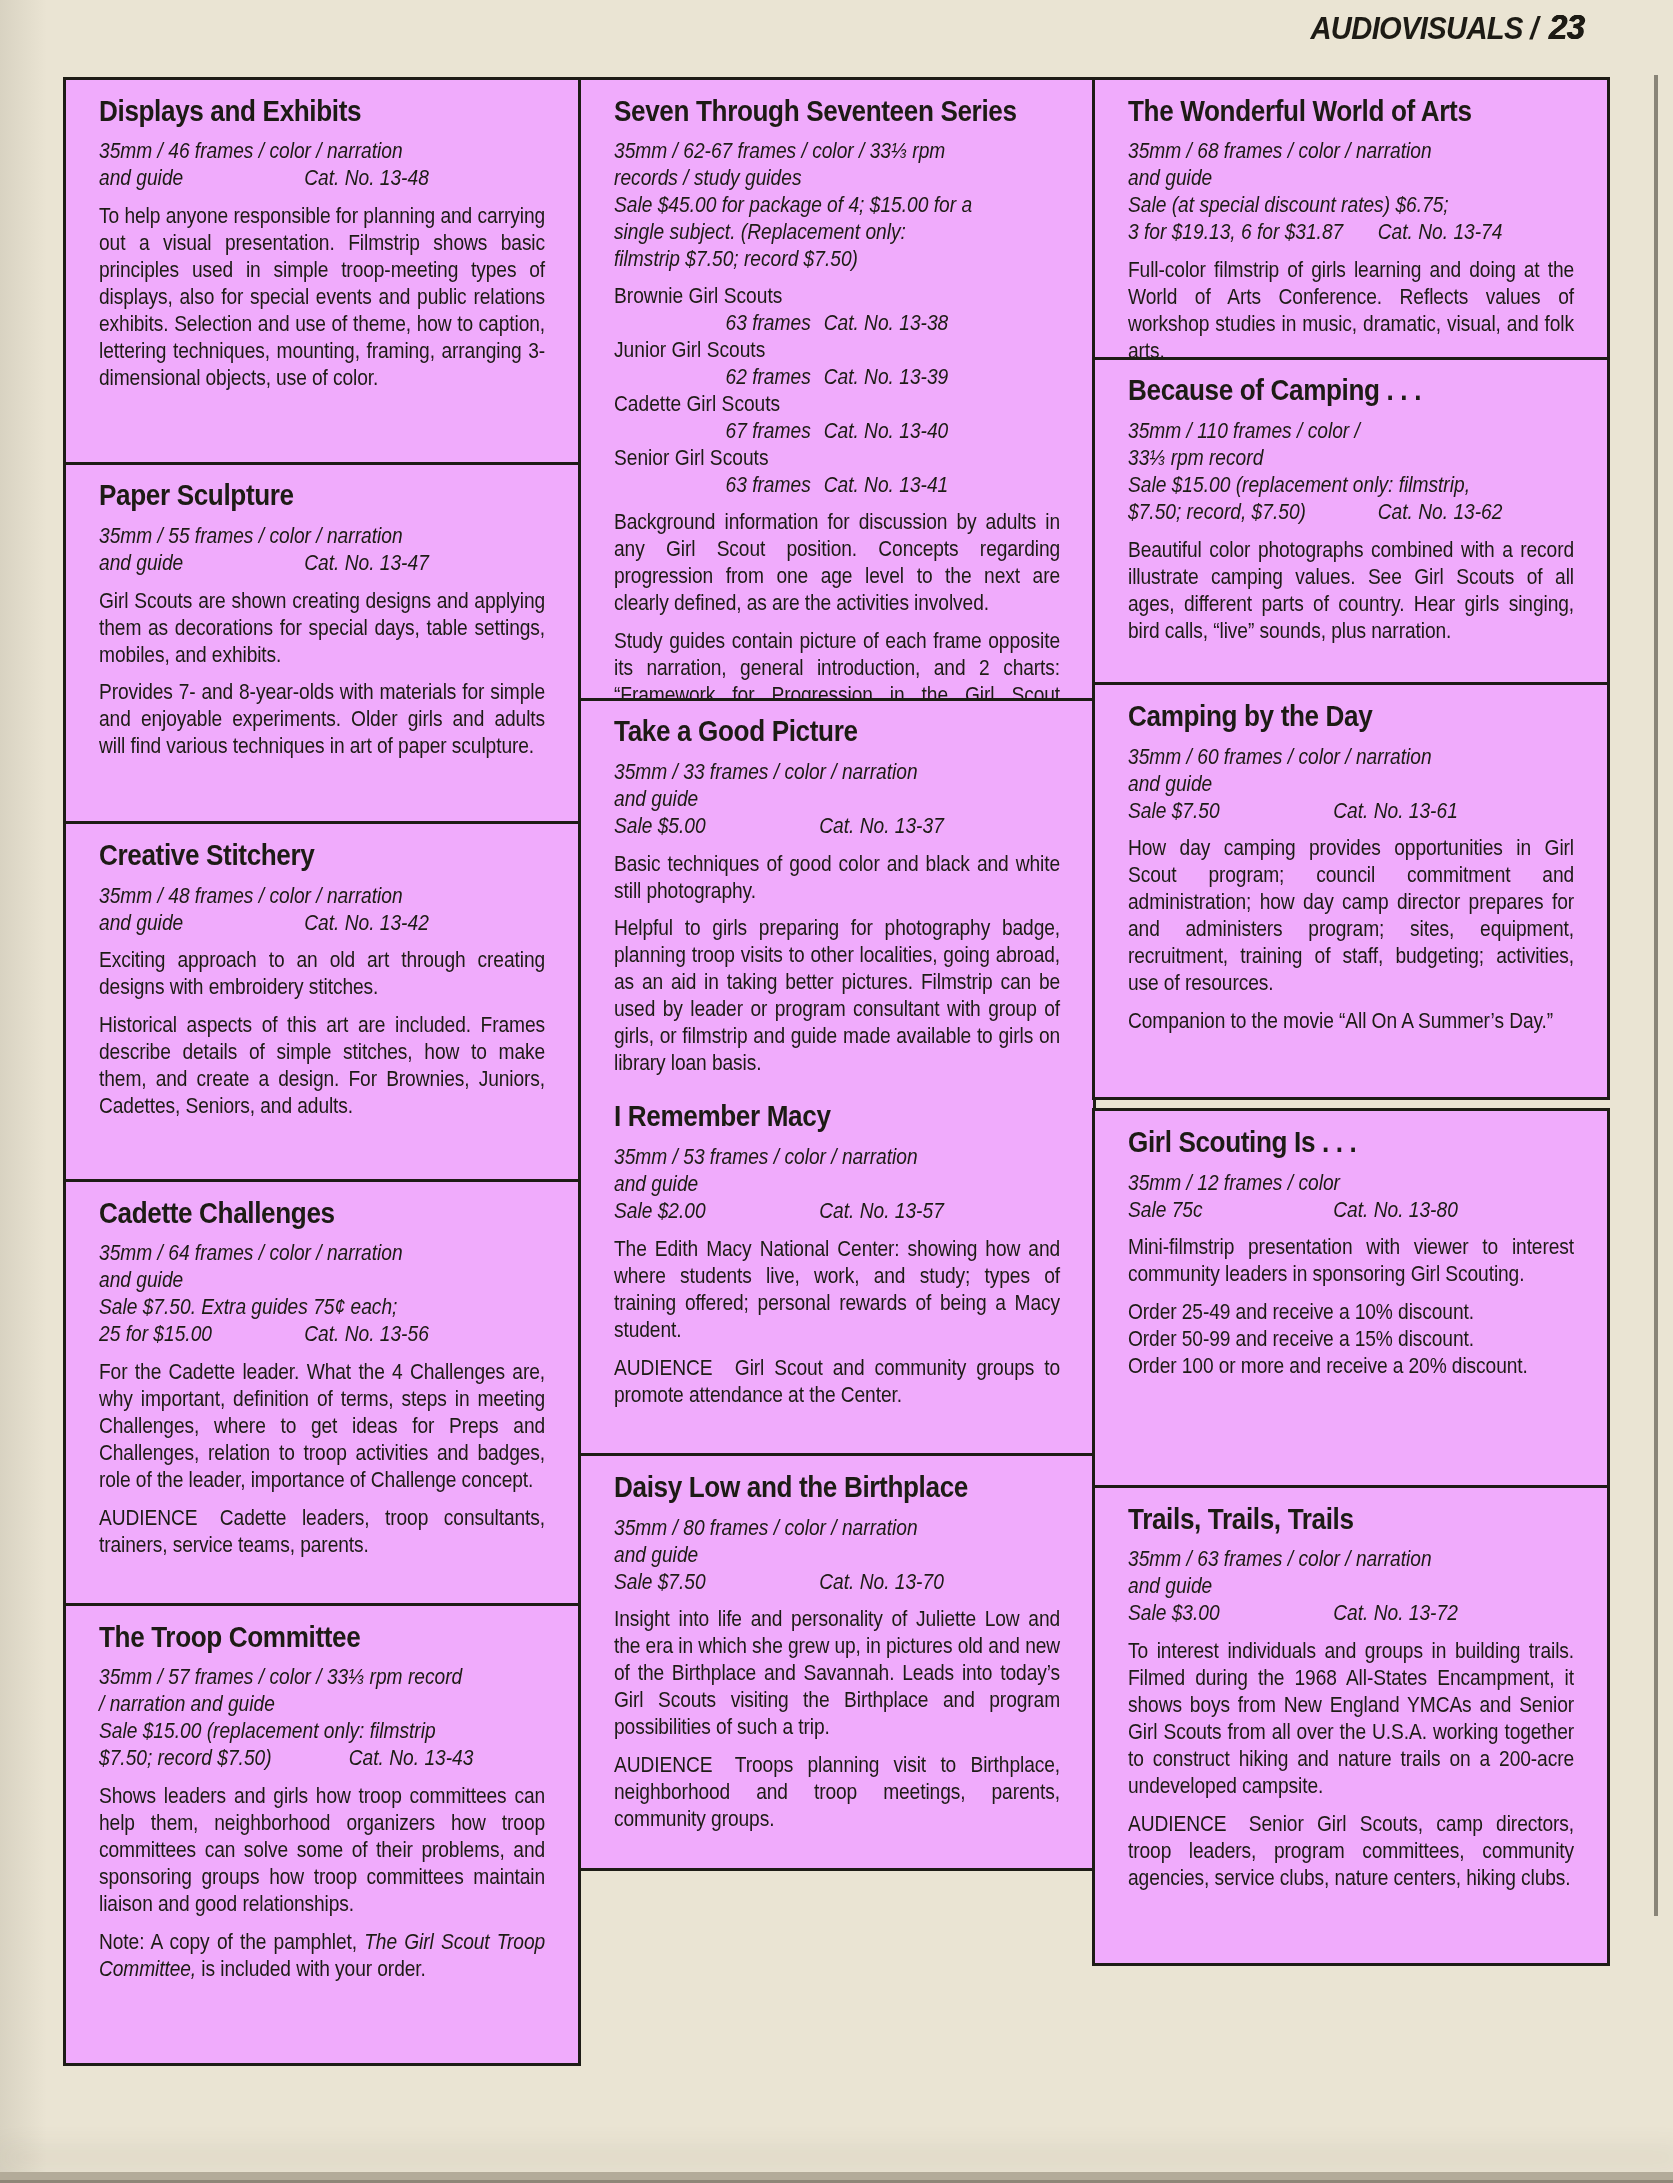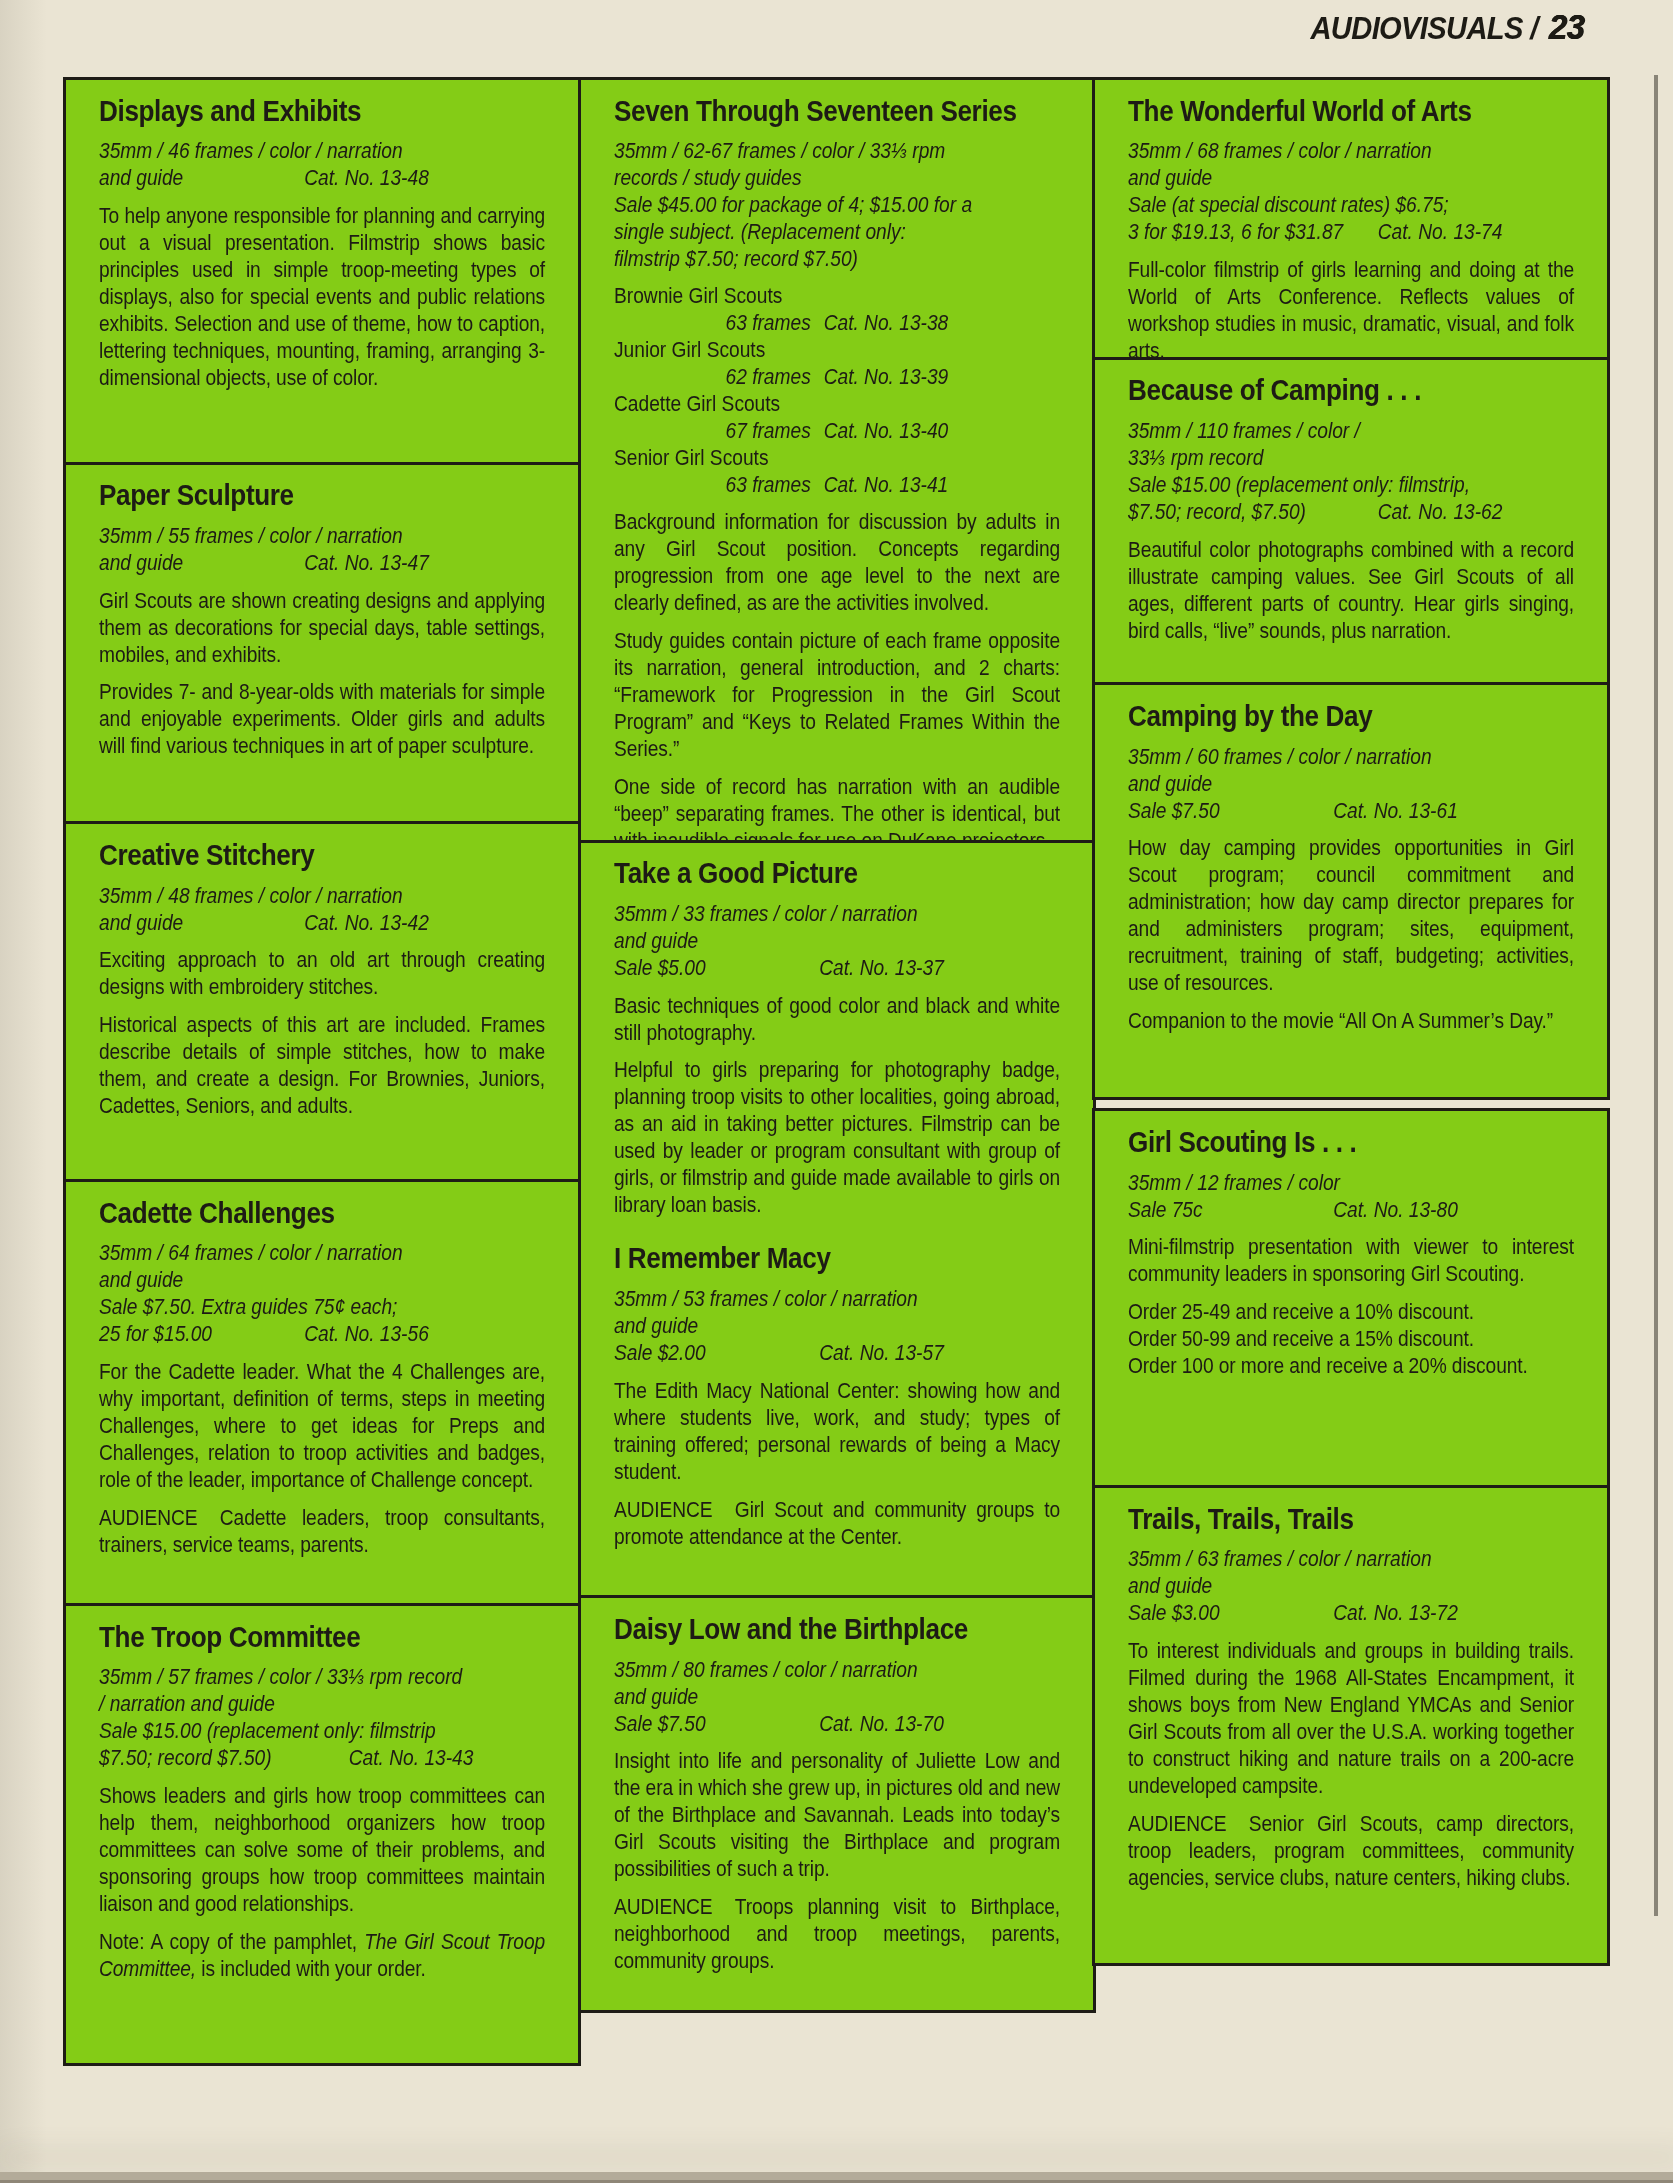--- a/index.html
+++ b/index.html
@@ -18,21 +18,21 @@
     position:absolute; top:6.7px; right:101px;
     font-style:italic; font-weight:700; font-size:31px; line-height:39px;
     letter-spacing:-0.7px; white-space:nowrap;
     transform:scaleX(0.94); transform-origin:100% 0;
   }
   .pagehead .num { font-size:35px; text-shadow:0.7px 0 currentColor, 0 0.3px currentColor; margin-left:4px; }
   .columns { position:absolute; left:63px; top:77px; display:flex; align-items:flex-start; }
   .catalog-column { width:518px; display:flex; flex-direction:column; }
   .catalog-column + .catalog-column { margin-left:-3.3px; }
   .box {
-    border:3.3px solid #1e1c16; background:#84cc16;
+    border:3.3px solid #1e1c16; background:#f0abfc;
     box-sizing:border-box; width:518px;
     padding:14.7px 33px 10.7px 33px; overflow:hidden;
   }
   .box + .box { margin-top:-3.3px; }
   .shrink { width:111.12%; transform:scaleX(0.9); transform-origin:0 0; }
   .entry + .entry { margin-top:23px; }
   .entry-title {
     font-weight:700; font-size:29px; line-height:33px;
     letter-spacing:-0.4px; margin:0 0 10.7px 0;
   }
@@ -134,21 +134,21 @@
                 <div class="spec-line"><span>Sale $15.00 (replacement only: filmstrip</span></div>
                 <div class="spec-line"><span>$7.50; record $7.50)</span><span class="cat-no wide">Cat. No. 13-43</span></div>
               </div>
               <div class="para"><span>Shows leaders and girls how troop committees can help them, neighborhood organizers how troop committees can solve some of their problems, and sponsoring groups how troop committees maintain liaison and good relationships.</span></div>
               <div class="para"><span>Note: A copy of the pamphlet, </span><span class="italic">The Girl Scout Troop Committee,</span><span> is included with your order.</span></div>
             </div>
           </div>
         </div>
       </div>
       <div class="catalog-column">
-        <div class="box" style="height: 766px;">
+        <div class="box" style="height: 624px;">
           <div class="shrink">
             <div class="entry">
               <div class="entry-title">Seven Through Seventeen Series</div>
               <div class="specs">
                 <div class="spec-line"><span>35mm / 62-67 frames / color / 33⅓ rpm</span></div>
                 <div class="spec-line"><span>records / study guides</span></div>
                 <div class="spec-line"><span>Sale $45.00 for package of 4; $15.00 for a</span></div>
                 <div class="spec-line"><span>single subject. (Replacement only:</span></div>
                 <div class="spec-line"><span>filmstrip $7.50; record $7.50)</span></div>
               </div>

